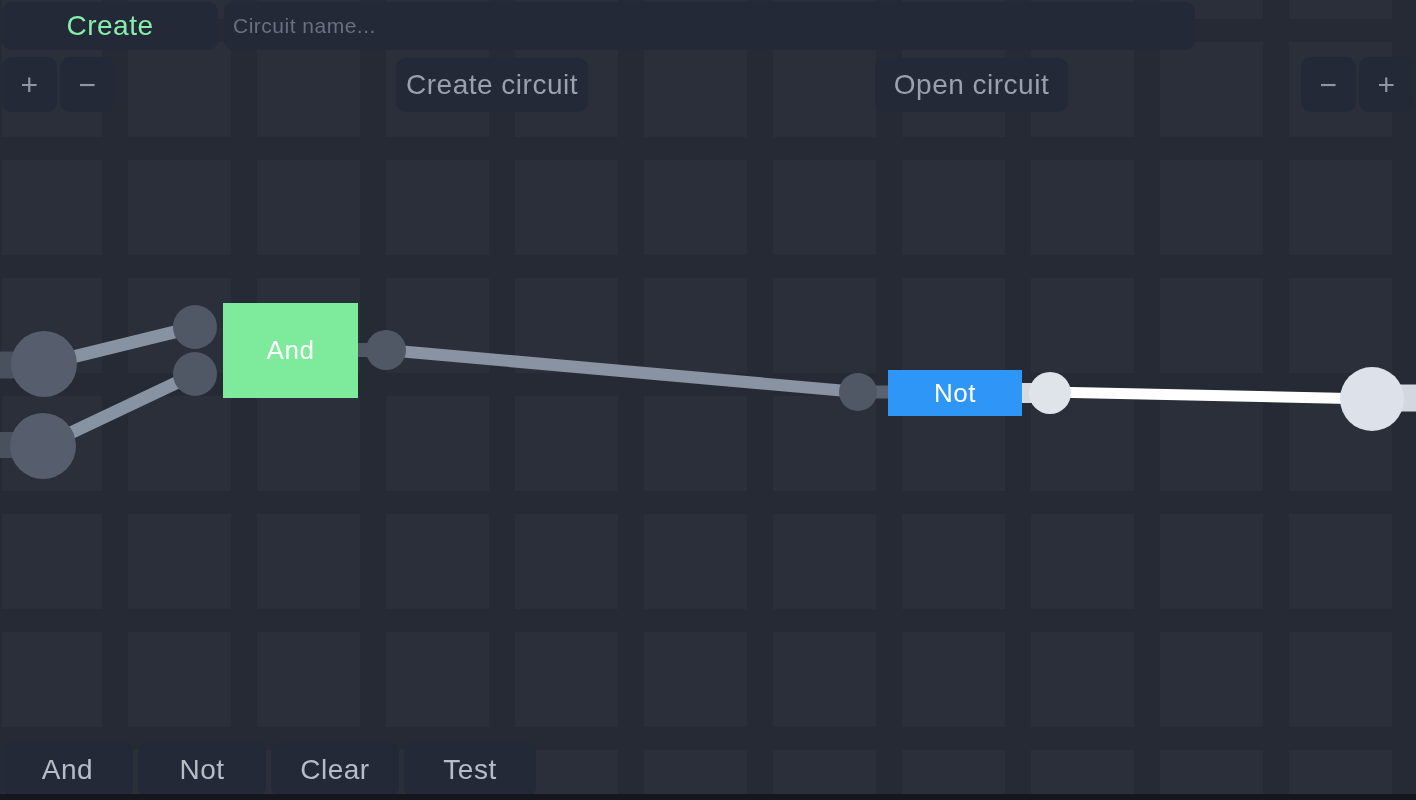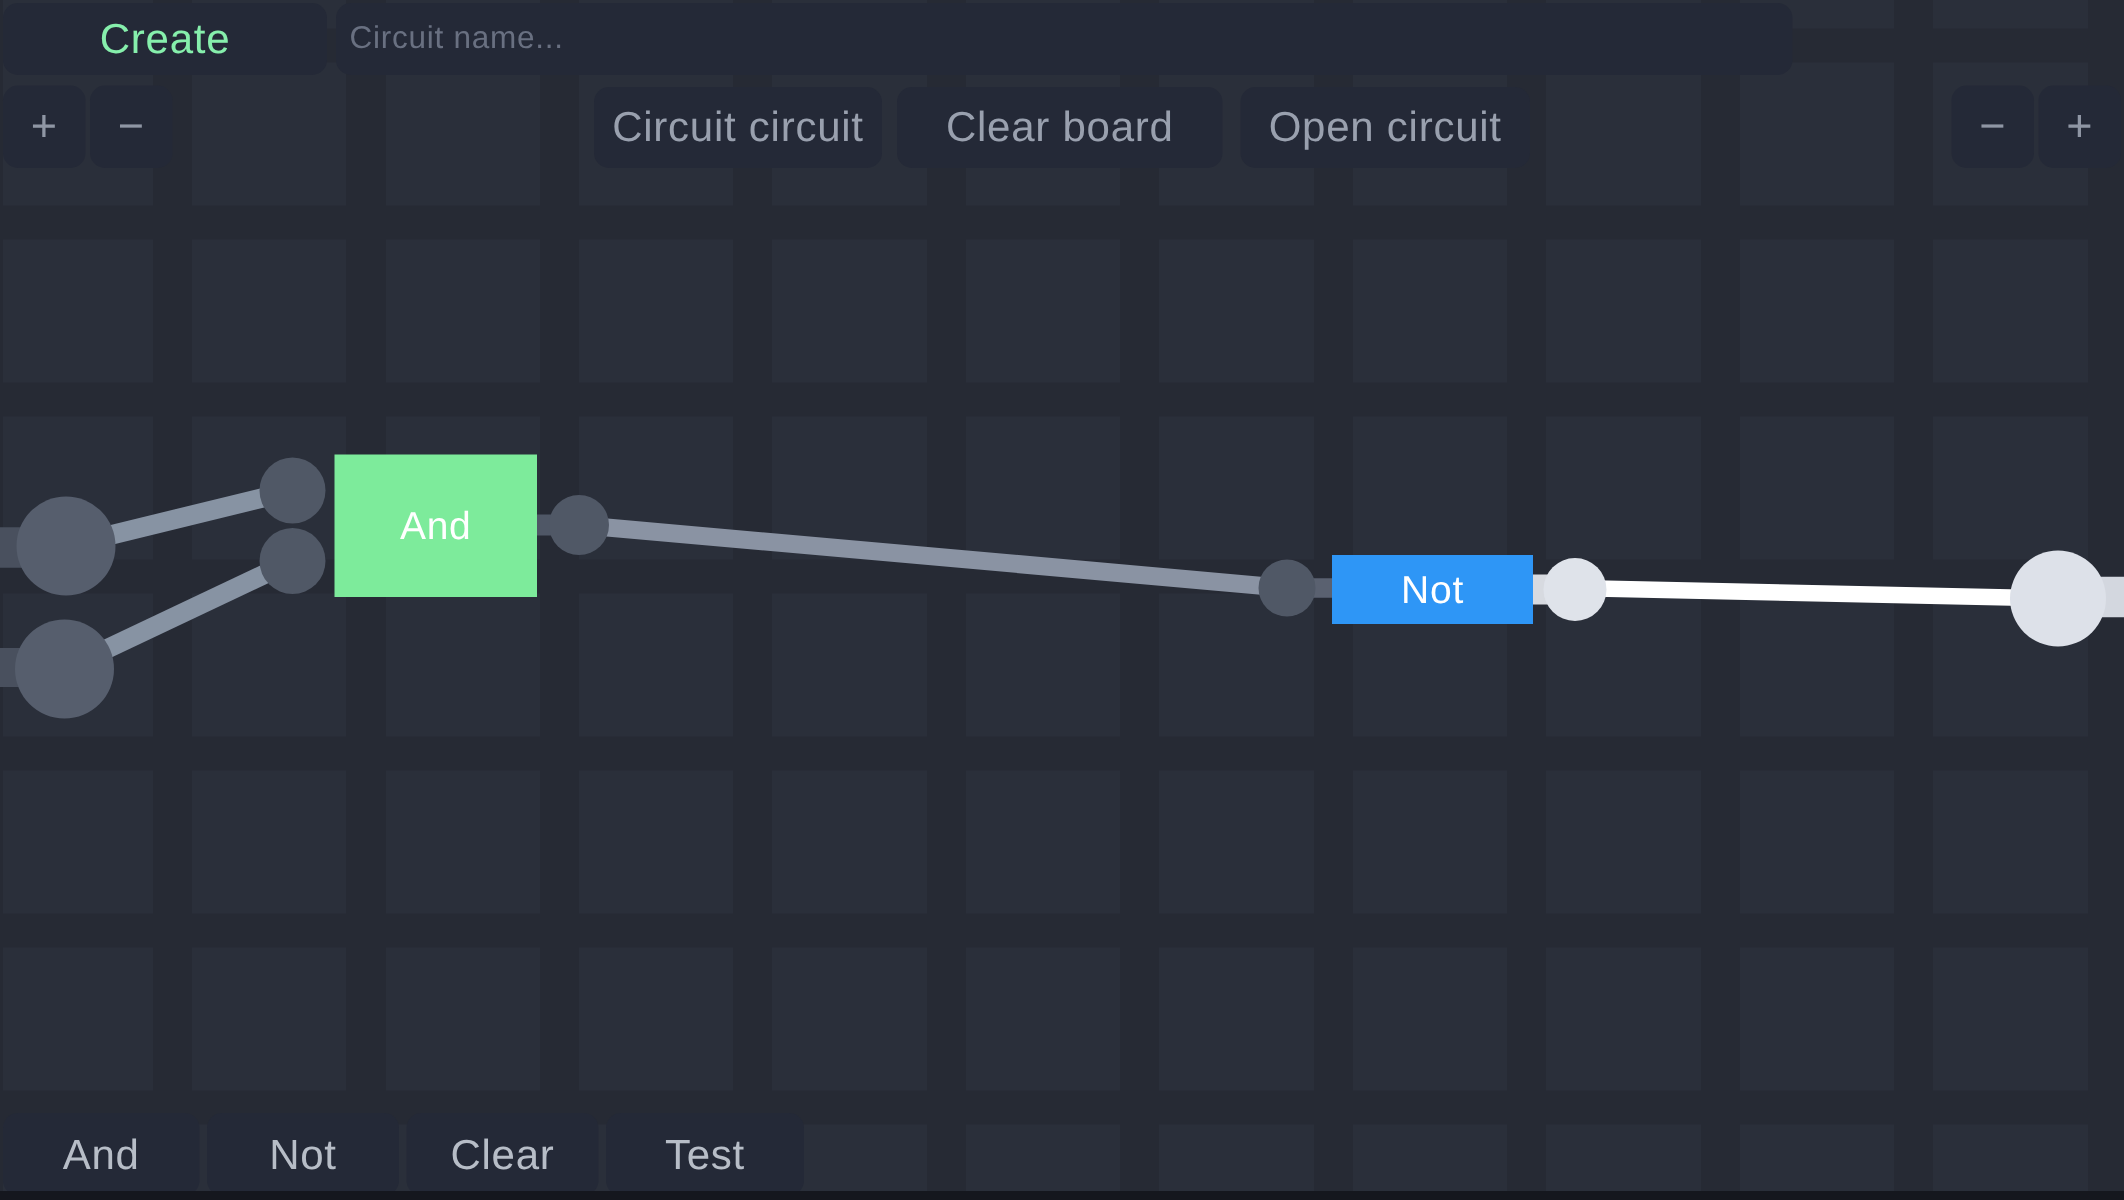--- a/index.html
+++ b/index.html
@@ -31,21 +31,21 @@
   }
   .name-input::placeholder{color:#697081;opacity:1;}
   .sq{width:55px;height:55px;font-size:30px;color:#8f96a4;}
   .zl-plus{left:2px;top:57px;}
   .zl-minus{left:60px;top:57px;}
   .zr-minus{left:1301px;top:57px;}
   .zr-plus{left:1359px;top:57px;}
   .tb{top:58px;height:54px;}
   .tb-delete{left:396px;width:192px;}
   .tb-clear{left:598px;width:217px;}
-  .tb-open{left:827px;width:193px;}
+  .tb-open{left:875px;width:193px;}
   .pal{top:742px;height:55px;color:#b7bdc7;}
   .p0{left:2px;width:131px;}
   .p1{left:138px;width:128px;}
   .p2{left:271px;width:128px;}
   .p3{left:404px;width:132px;text-align:right;}
   .gate{
     position:absolute;display:flex;align-items:center;justify-content:center;
     color:#ffffff;font-size:26px;letter-spacing:0.5px;cursor:pointer;
   }
   .bottom-strip{position:absolute;left:0;top:794px;width:1416px;height:6px;background:#15171e;}
@@ -80,22 +80,21 @@
   <div class="gate" style="left: 888px; top: 370px; width: 134px; height: 46px; background: rgb(46, 150, 246);">Not</div>
 
   <button class="btn bright create">Create</button>
   <input class="name-input" type="text" placeholder="Circuit name..." style="">
 
   <button class="btn sq zl-plus">+</button>
   <button class="btn sq zl-minus">−</button>
   <button class="btn sq zr-minus">−</button>
   <button class="btn sq zr-plus">+</button>
 
-  <button class="btn dim tb tb-delete">Circuit circuit</button>
-  <button class="btn dim tb tb-clear">Clear board</button>
+  <button class="btn dim tb tb-delete">Create circuit</button>
   <button class="btn dim tb tb-open">Open circuit</button>
 
   <button class="btn pal p0">And</button>
   <button class="btn pal p1">Not</button>
   <button class="btn pal p2">Clear</button>
   <button class="btn pal p3">Test</button>
 
   <div class="bottom-strip"></div>
 </div>
 

